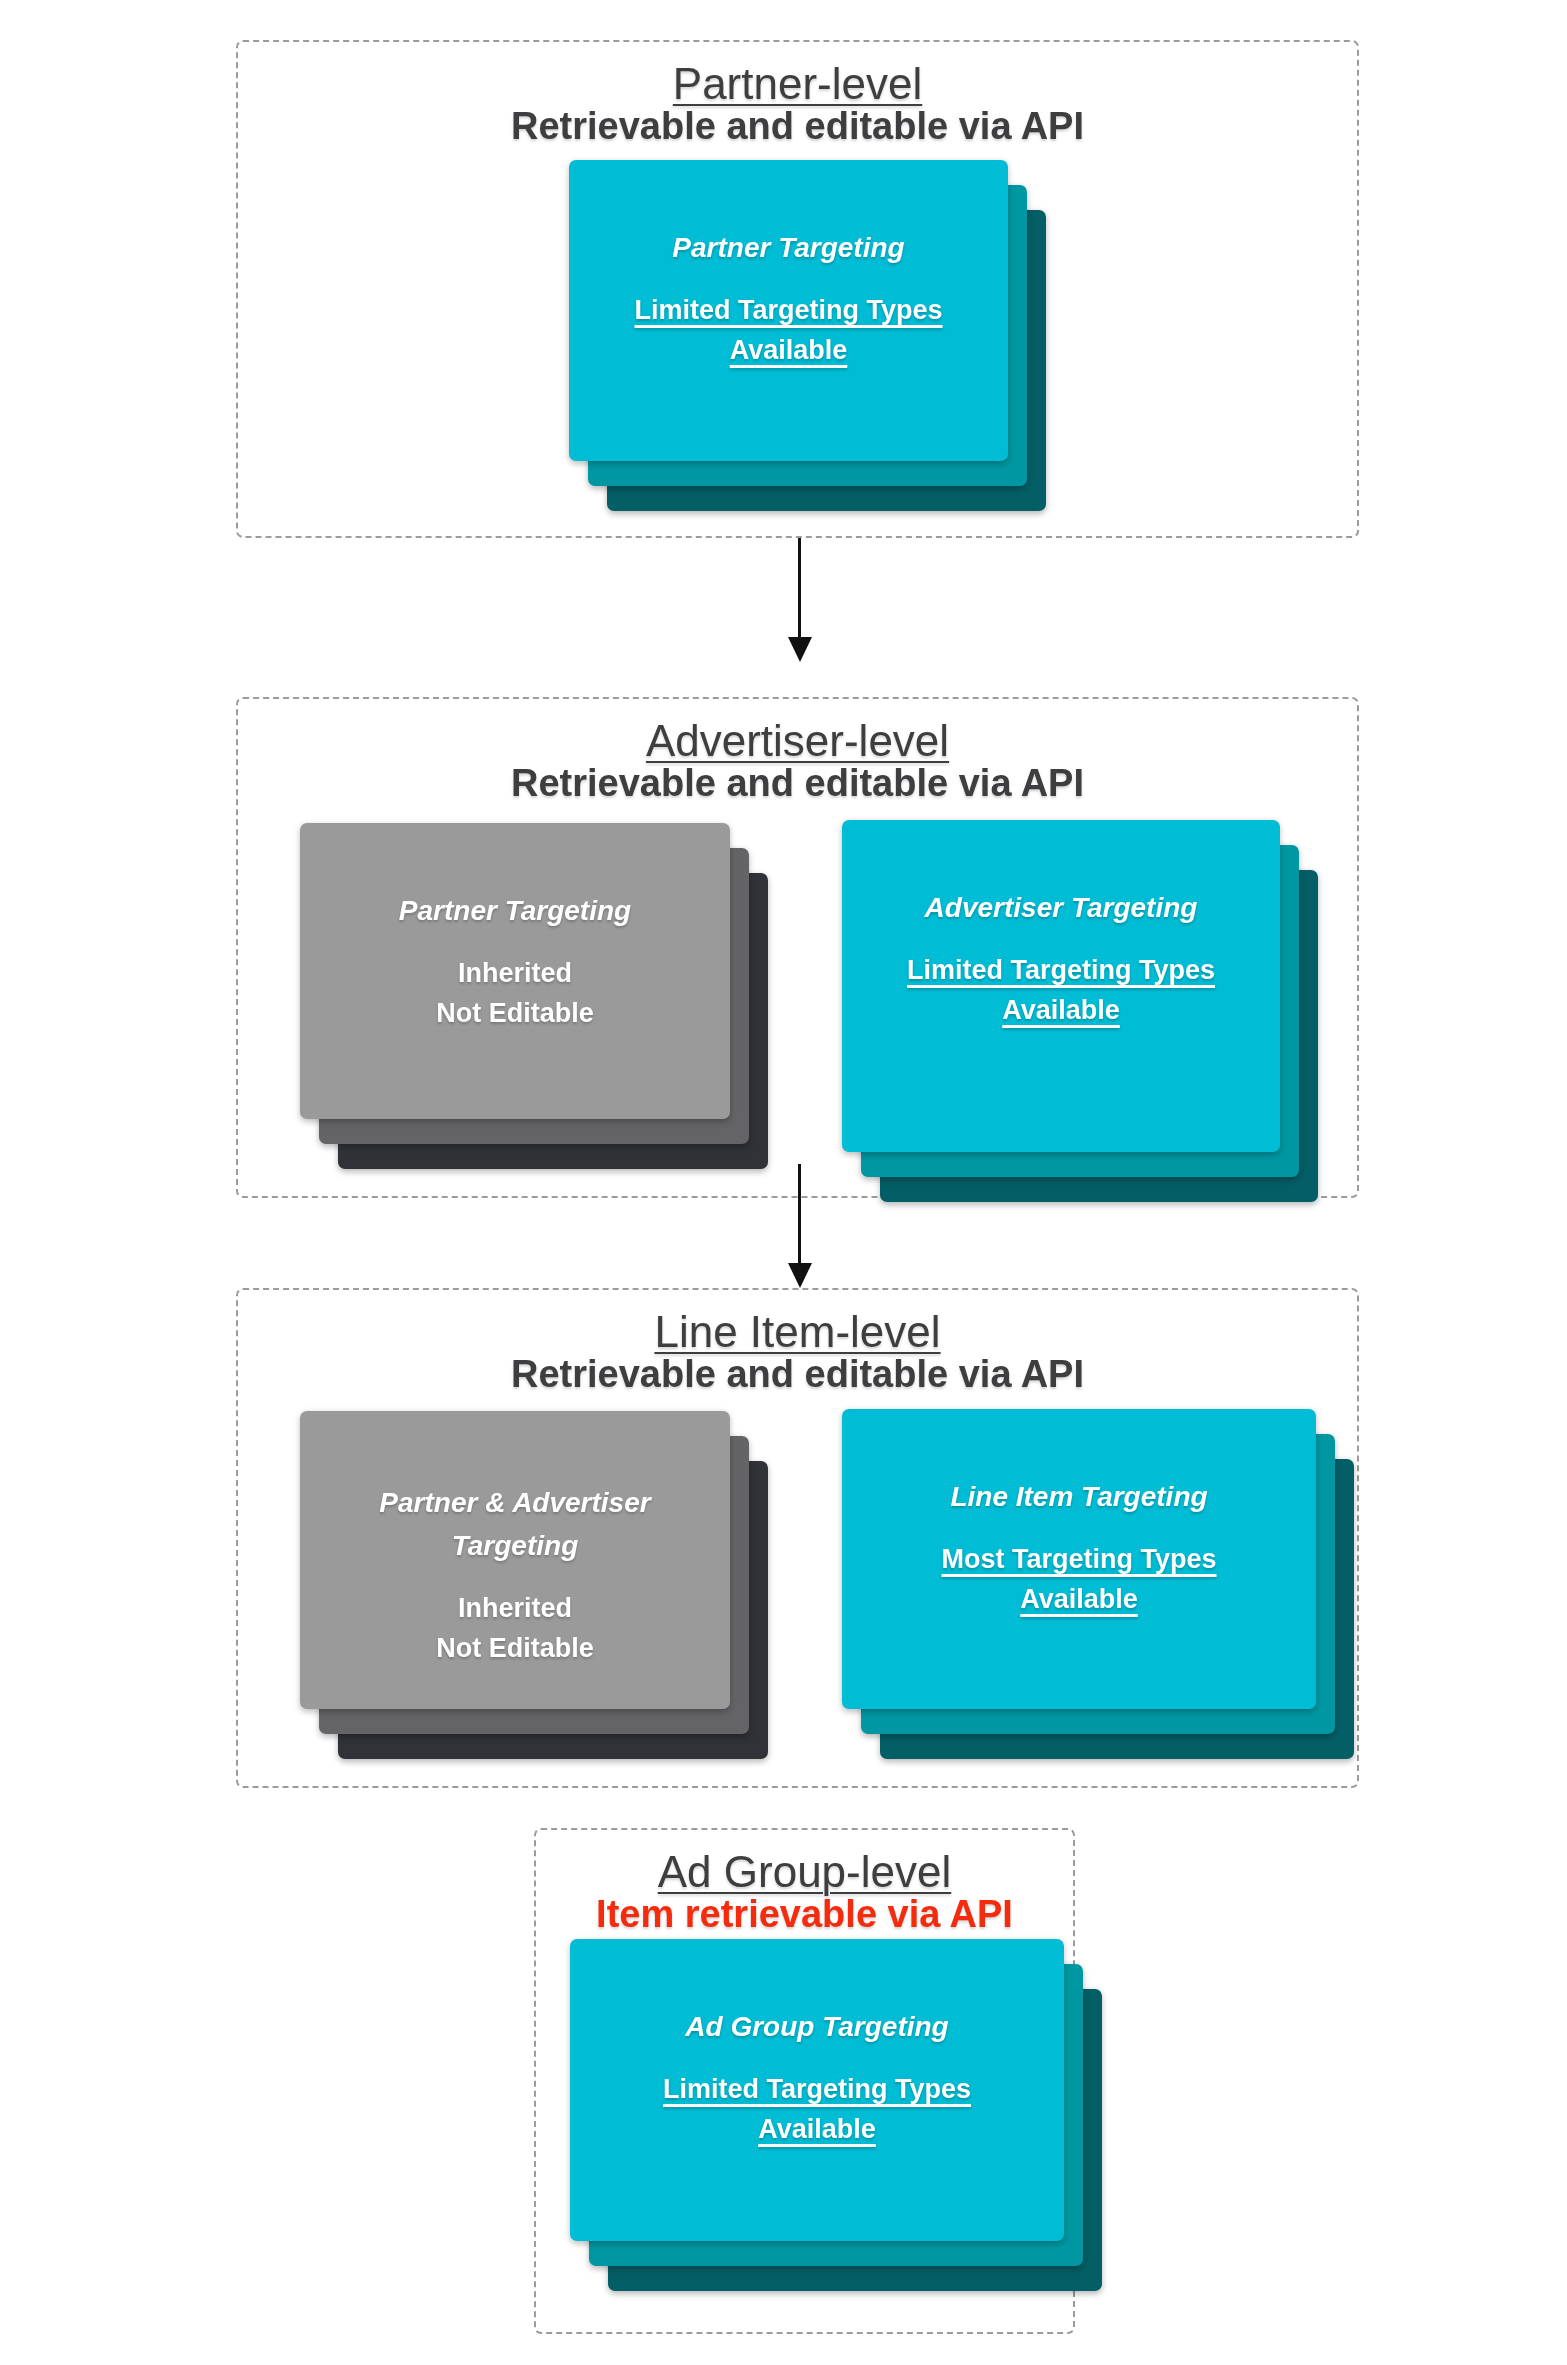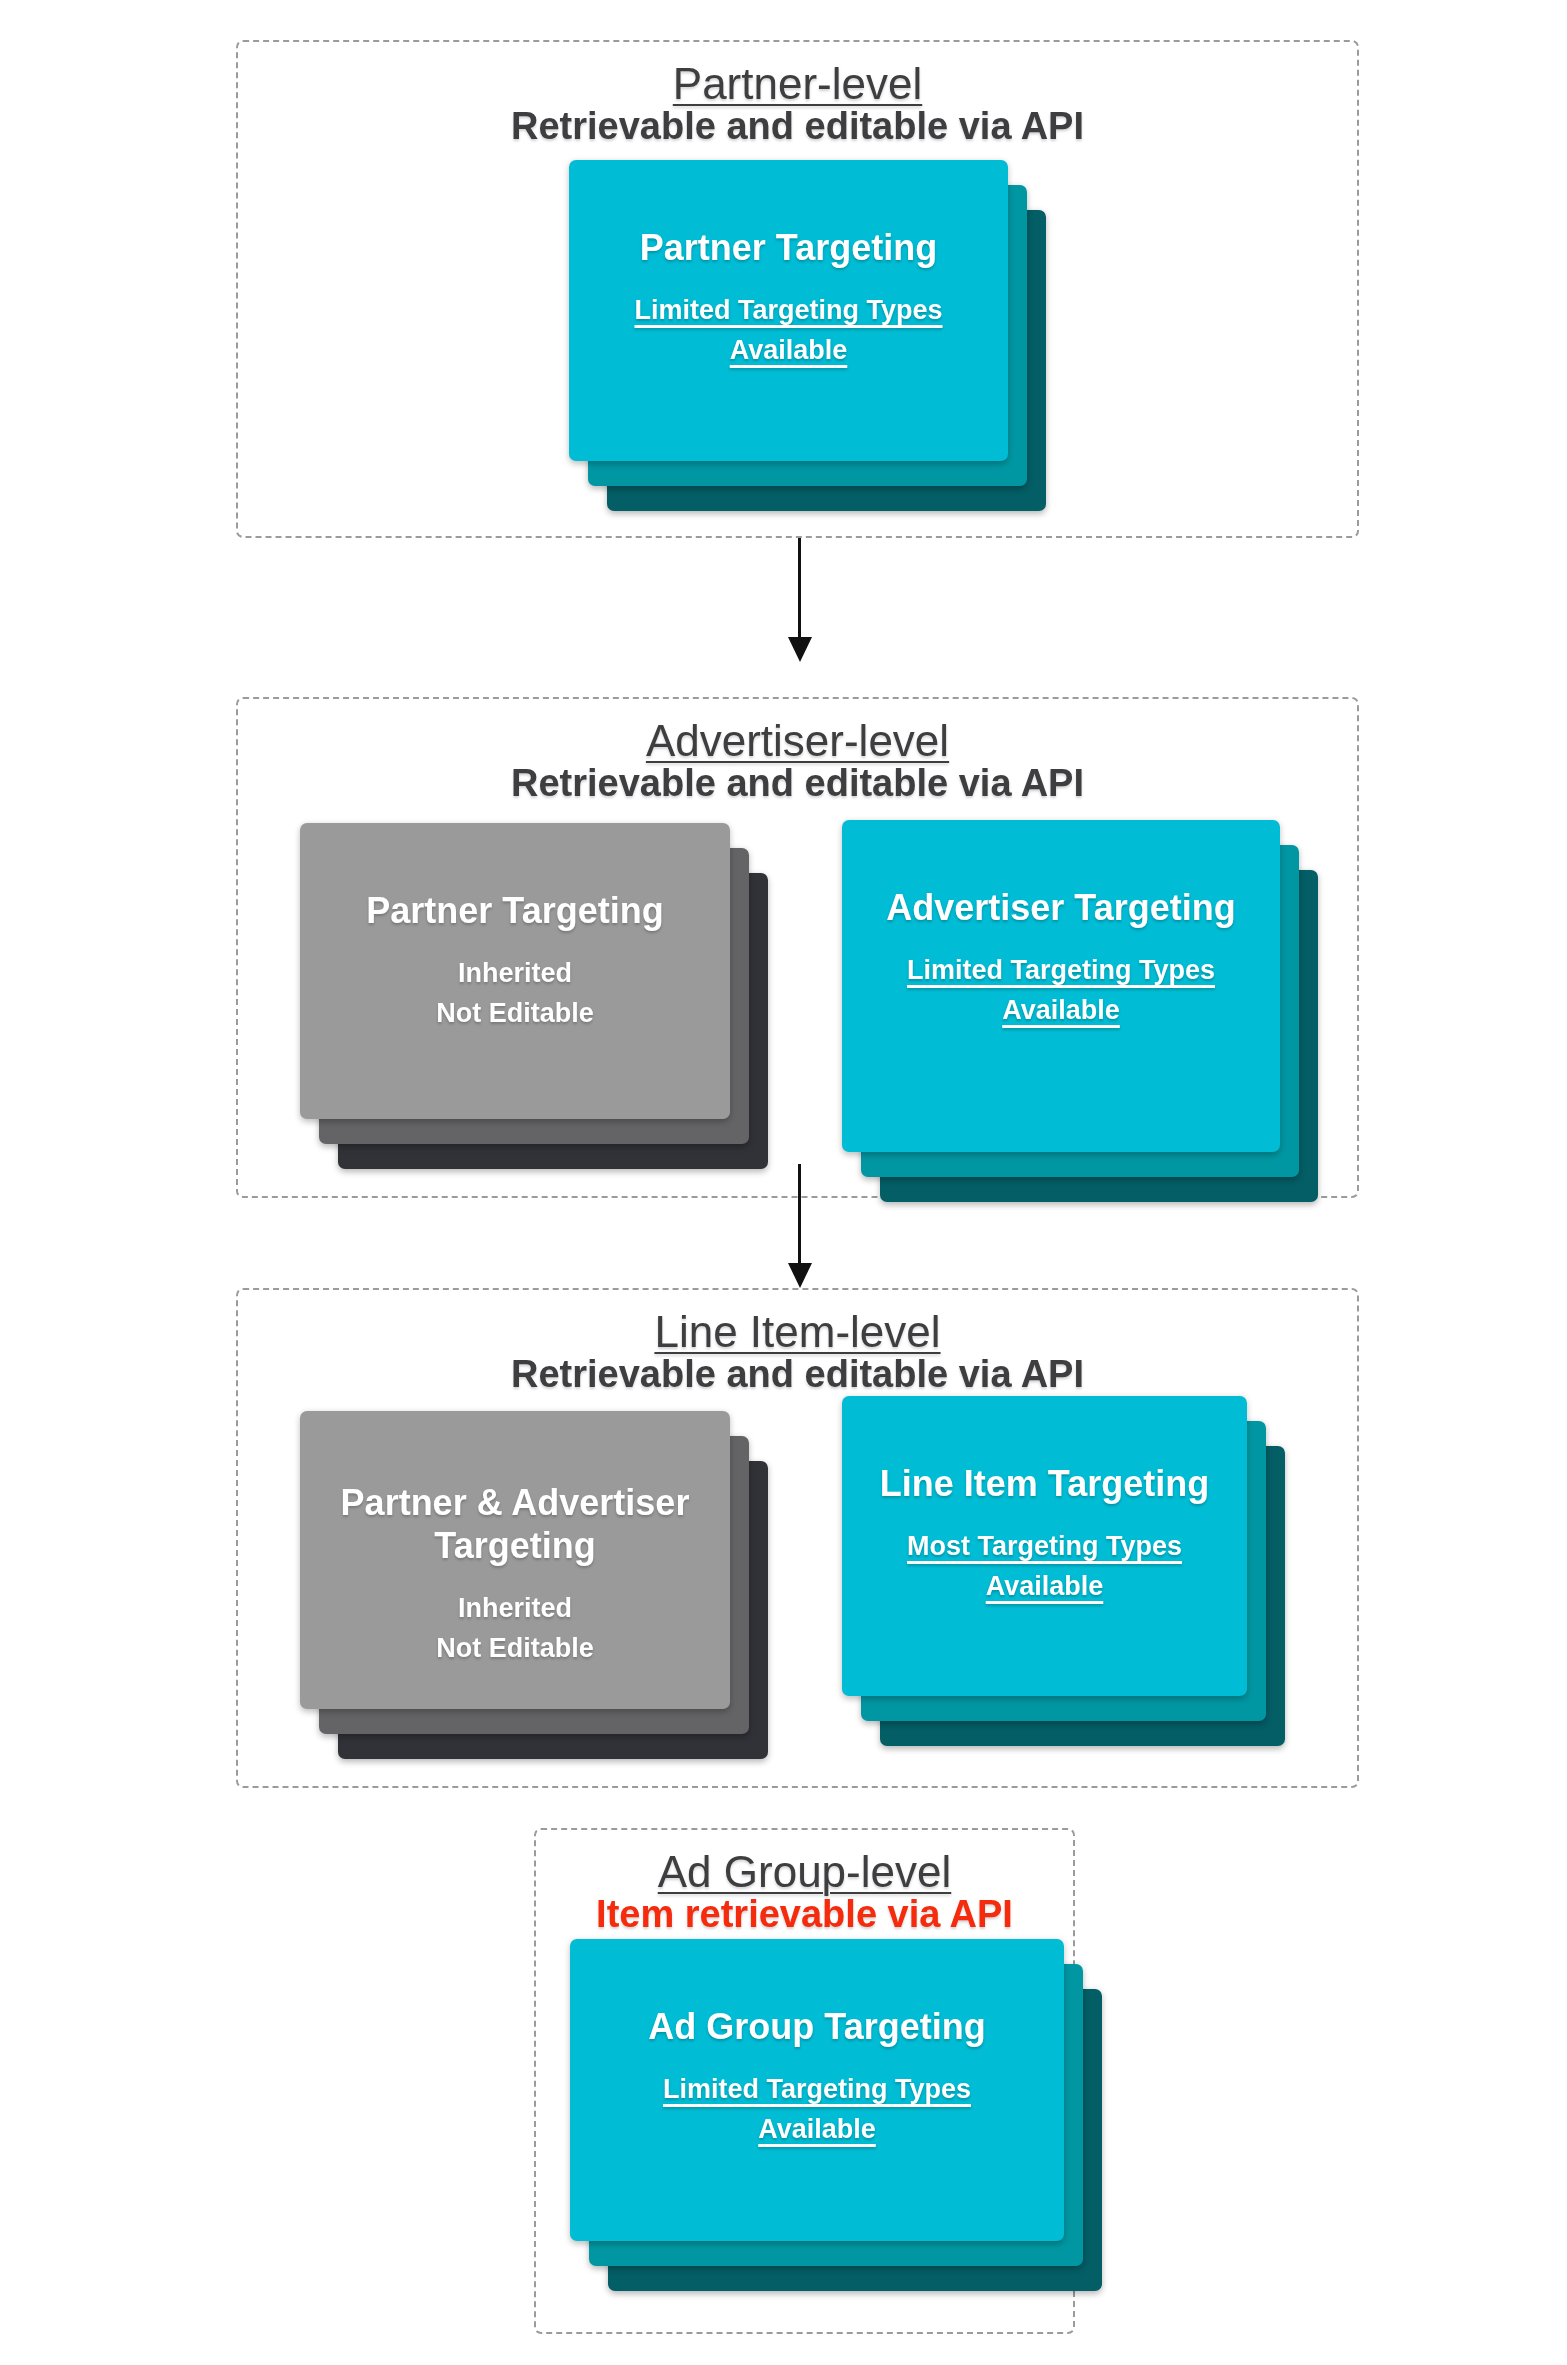--- a/index.html
+++ b/index.html
@@ -76,24 +76,25 @@
     border-radius: 7.1px;
     box-shadow: 0 2.7px 6.3px rgba(0,0,0,0.25);
     text-align: center;
     color: var(--card-text);
     padding-top: 66px;
   }
   .card.pad-sm { padding-top: 70px; }
   .card.teal { background: var(--teal-front); }
   .card.gray { background: var(--gray-front); }
   .card-title {
-    font-size: 36px;
+    font-size: 28px;
     font-weight: 700;
     line-height: 43px;
     text-shadow: 0 1.8px 2.7px rgba(0,0,0,0.22);
+    font-style: italic;
   }
   .card-sub {
     margin-top: 21px;
     font-size: 27px;
     font-weight: 700;
     line-height: 40px;
     text-shadow: 0 1.8px 2.7px rgba(0,0,0,0.22);
   }
   .card-sub.underlined .sline {
     text-decoration: underline;
@@ -196,21 +197,21 @@
         <div class="card-title">
           <div class="tline">Partner &amp; Advertiser</div>
           <div class="tline">Targeting</div>
         </div>
         <div class="card-sub">
           <div class="sline">Inherited</div>
           <div class="sline">Not Editable</div>
         </div>
       </div>
     </div>
-    <div class="stack" style="left:604px; top:106px; width:405px; height:300px;">
+    <div class="stack" style="left:604px; top:119px; width:474px; height:300px;">
       <div class="layer back teal-back"></div>
       <div class="layer mid teal-mid"></div>
       <div class="card teal">
         <div class="card-title">
           <div class="tline">Line Item Targeting</div>
         </div>
         <div class="card-sub underlined">
           <div class="sline">Most Targeting Types</div>
           <div class="sline">Available</div>
         </div>

